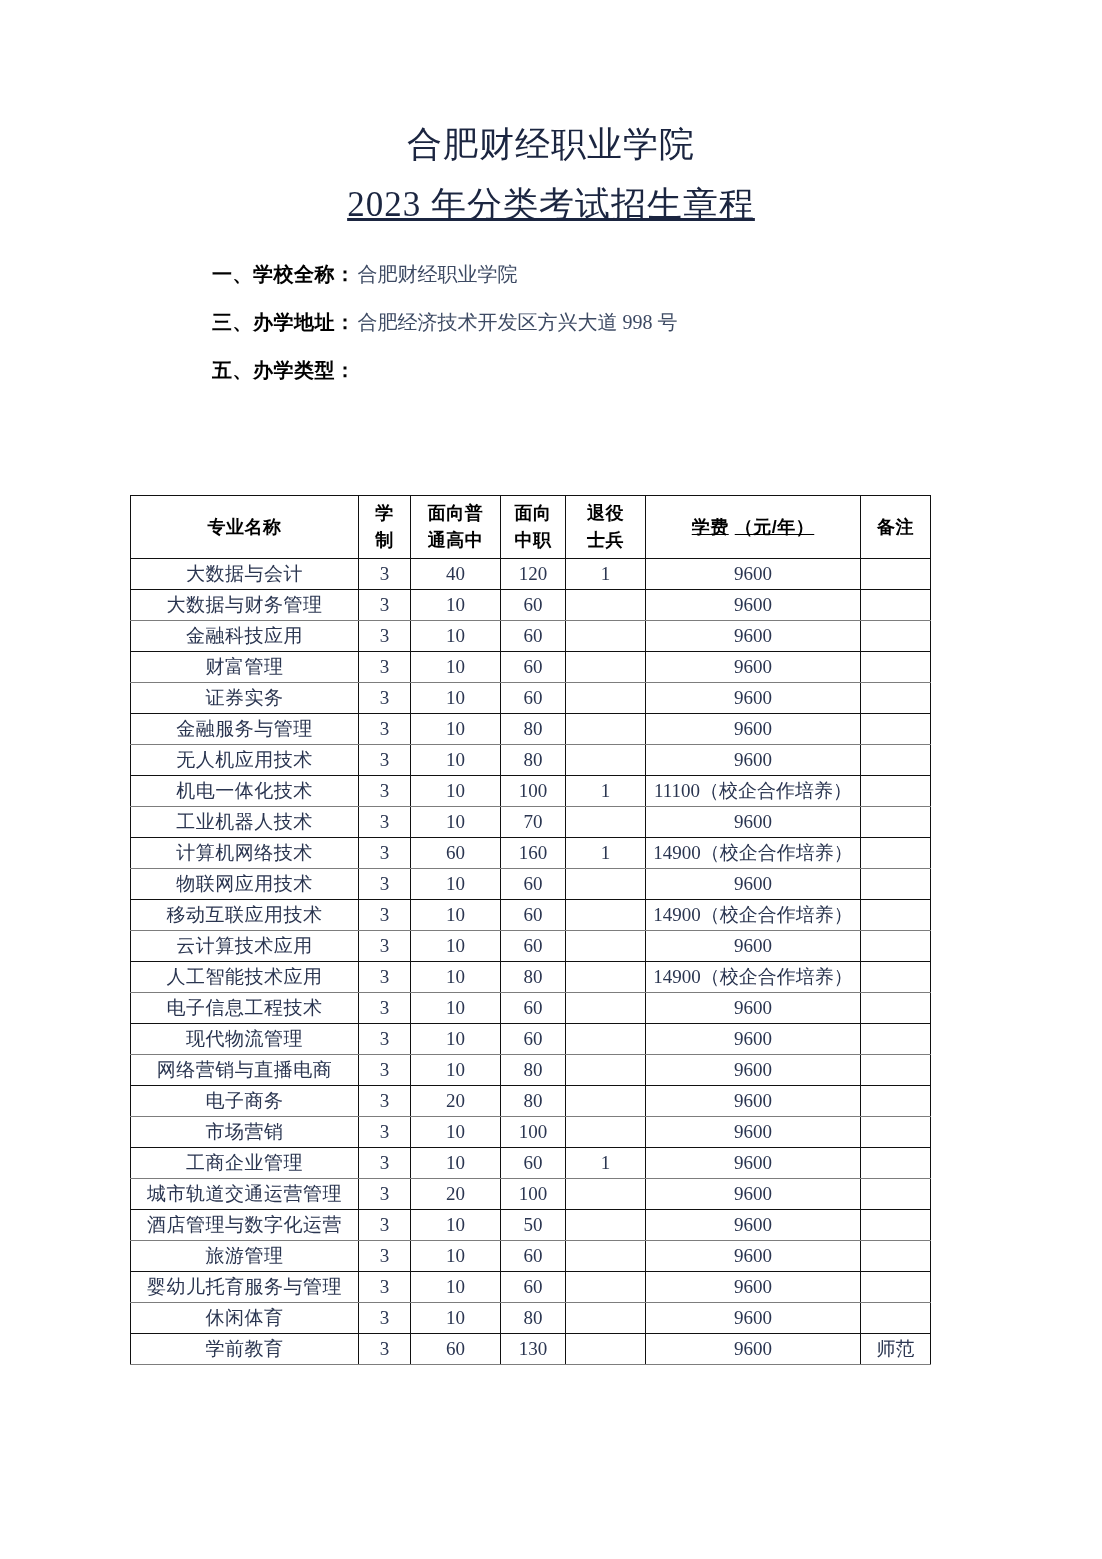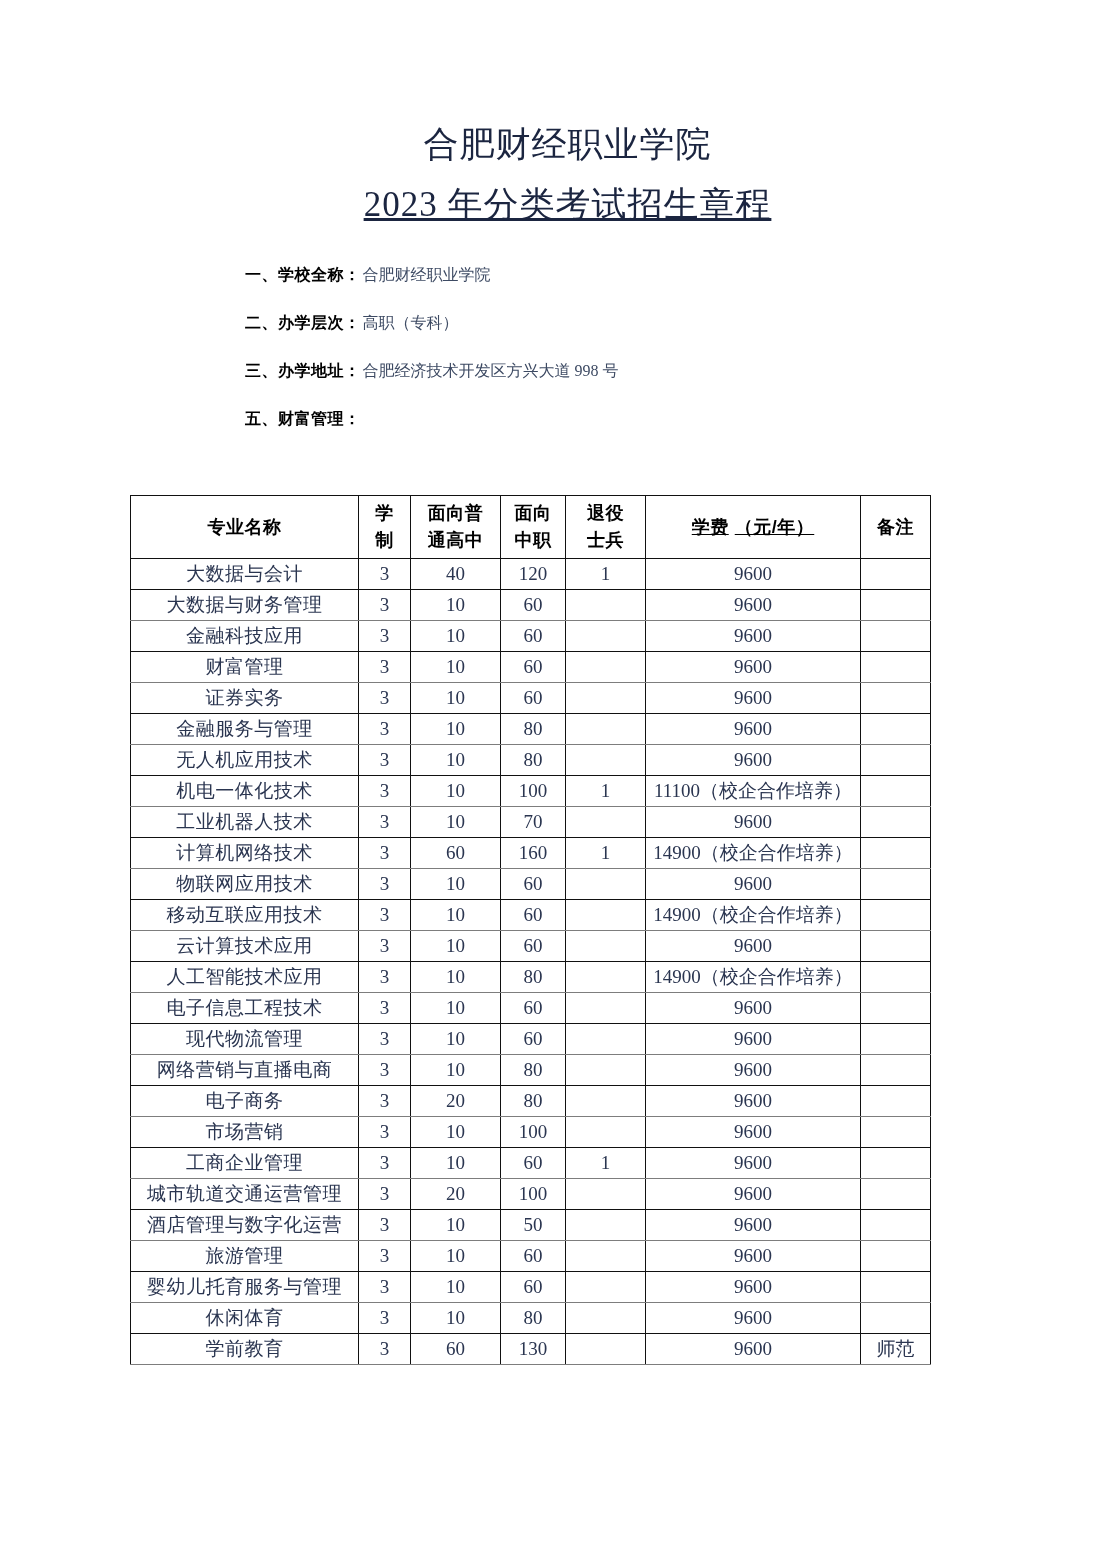--- a/index.html
+++ b/index.html
@@ -13,21 +13,20 @@
     height: 1559px;
     font-family: "Liberation Serif", "DejaVu Serif", serif;
     color: #1f2b46;
     overflow: hidden;
   }
   .page {
     position: relative;
     width: 1102px;
     height: 1559px;
     box-sizing: border-box;
-    padding-left: 33px;
   }
 
   
   .title-block {
     padding-top: 118px;
     text-align: center;
   }
   .doc-title-1,
   .doc-title-2 {
     font-size: 35px;
@@ -42,21 +41,21 @@
     text-decoration: underline;
   }
 
   
   .info-list {
     margin: 26px 0 0 0;
     padding: 0 0 0 212px;
     list-style: none;
   }
   .info-line {
-    font-size: 16px;
+    font-size: 20px;
     line-height: 33px;
     margin-bottom: 15px;
     white-space: nowrap;
   }
   .info-label {
     font-weight: bold;
     color: #000000;
     font-family: "Liberation Sans", "DejaVu Sans", sans-serif;
     letter-spacing: 0.5px;
   }
@@ -145,27 +144,24 @@
   <div class="title-block">
     <div class="doc-title-1">合肥财经职业学院</div>
     <div class="doc-title-2">2023 年分类考试招生章程</div>
   </div>
 
   <ul class="info-list">
     <li class="info-line">
       <span class="info-label">一、学校全称：</span><span class="info-value">合肥财经职业学院</span>
     </li>
     <li class="info-line">
-      <span class="info-label">二、办学层次：</span><span class="info-value">高职（专科）</span>
-    </li>
-    <li class="info-line">
       <span class="info-label">三、办学地址：</span><span class="info-value">合肥经济技术开发区方兴大道 998 号</span>
     </li>
     <li class="info-line no-value">
-      <span class="info-label">五、财富管理：</span><span class="info-value"></span>
+      <span class="info-label">五、办学类型：</span><span class="info-value"></span>
     </li>
   </ul>
 
   <div class="table-wrap">
     <table class="plan">
       <colgroup>
         <col class="c-major">
           <col class="c-years">
           <col class="c-senior">
           <col class="c-voc">

